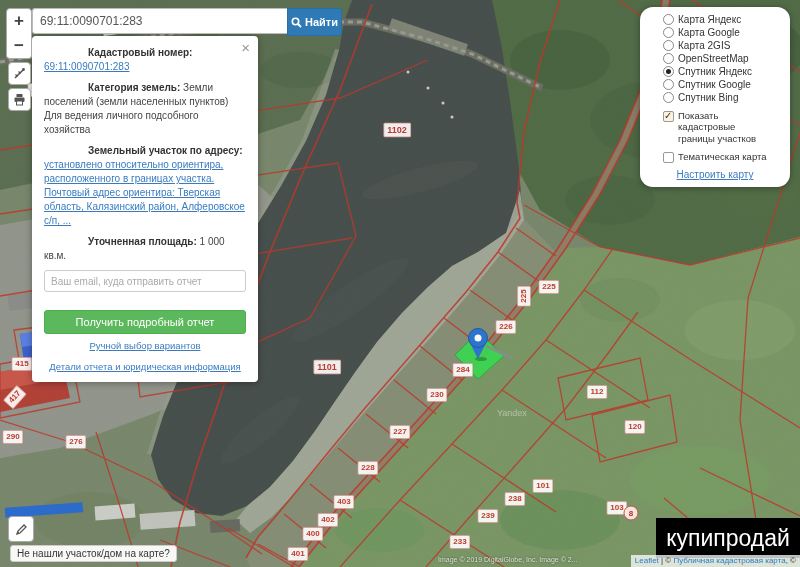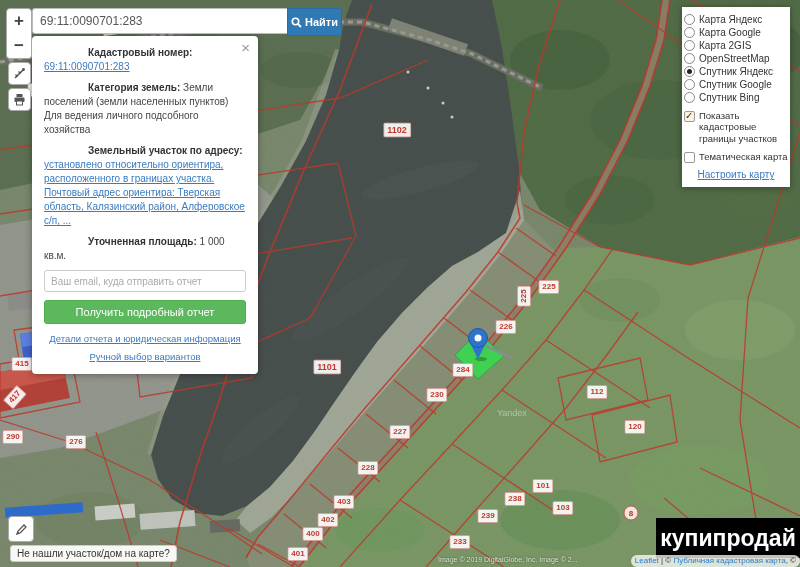--- a/index.html
+++ b/index.html
@@ -44,27 +44,27 @@
   #info-panel{position:absolute;left:32px;top:36px;width:202px;z-index:4;background:#fff;
         border-radius:4px;box-shadow:0 1px 7px rgba(0,0,0,.35);padding:10px 12px 8px 12px;
         font-size:10px;color:#444;line-height:1.4;}
   #info-panel b{color:#333;padding-left:44px;}
   #info-panel a{color:#3a7bbf;text-decoration:underline;cursor:pointer;}
   .info-row{margin-bottom:7px;}
   #close-x{position:absolute;right:8px;top:4px;color:#999;font-size:15px;cursor:pointer;line-height:1;}
   #email-input{width:100%;box-sizing:border-box;height:22px;border:1px solid #ccc;border-radius:3px;
         padding:0 6px;font-size:10px;color:#444;font-family:"Liberation Sans",sans-serif;outline:none;}
   #email-input::placeholder{color:#aaa;}
-  #report-btn{width:100%;height:24px;margin-top:8px;background:#5cb85c;border:1px solid #4cae4c;
+  #report-btn{width:100%;height:24px;margin-top:18px;background:#5cb85c;border:1px solid #4cae4c;
         border-radius:3px;color:#fff;font-size:11px;cursor:pointer;font-family:"Liberation Sans",sans-serif;}
   .center-link{text-align:center;margin-top:8px;font-size:9.5px;}
 
   
   #layers-panel{position:absolute;right:10px;top:7px;width:104px;z-index:4;background:#fff;
-        border-radius:0;box-shadow:0 1px 7px rgba(0,0,0,.35);padding:7px 2px;font-size:10px;color:#333;}
+        border-radius:13px;box-shadow:0 1px 7px rgba(0,0,0,.35);padding:7px 23px;font-size:10px;color:#333;}
   .radio-row{display:flex;align-items:center;gap:4px;margin-bottom:2px;cursor:pointer;}
   .radio{width:9px;height:9px;border-radius:50%;border:1px solid #888;background:#fff;
         flex:0 0 auto;position:relative;}
   .radio.sel::after{content:"";position:absolute;left:2px;top:2px;width:5px;height:5px;
         border-radius:50%;background:#222;}
   .cb-row{display:flex;align-items:flex-start;gap:4px;margin-top:7px;font-size:9.5px;line-height:1.2;cursor:pointer;}
   .cb{width:9px;height:9px;border:1px solid #999;border-radius:2px;background:#fff;flex:0 0 auto;
         position:relative;margin-top:1px;}
   .cb.checked{background:#fdf3dc;}
   .cb.checked::after{content:"✓";position:absolute;left:0px;top:-2px;font-size:10px;color:#333;}
@@ -73,25 +73,25 @@
   #configure-link{text-align:center;margin-top:6px;font-size:10px;}
   #layers-panel a, .center-link a{color:#3a7bbf;text-decoration:underline;cursor:pointer;}
 
   
   #pencil-btn{position:absolute;left:8px;top:516px;z-index:5;width:24px;height:24px;background:#fff;
         border:1px solid #aaa;border-radius:4px;display:flex;align-items:center;justify-content:center;cursor:pointer;}
   #notfound{position:absolute;left:10px;top:545px;z-index:5;background:rgba(255,255,255,.95);
         border:1px solid #ccc;border-radius:3px;padding:2px 6px;font-size:10px;color:#333;cursor:pointer;}
   #brand{position:absolute;right:0;top:518px;width:144px;height:40px;z-index:6;background:#000;
         color:#fff;display:flex;align-items:center;justify-content:center;
-        font-size:23px;font-weight:bold;letter-spacing:0px;}
+        font-size:23px;font-weight:normal;letter-spacing:0px;}
   #imagery-attr{position:absolute;left:438px;top:556px;z-index:3;font-size:7px;
         color:rgba(255,255,255,.8);text-shadow:0 0 2px rgba(0,0,0,.6);white-space:nowrap;}
   #leaflet-attr{position:absolute;right:0;bottom:0;z-index:7;height:12px;line-height:12px;
-        background:rgba(255,255,255,.75);padding:0 4px;font-size:8px;color:#333;white-space:nowrap;border-radius:6px;}
+        background:rgba(255,255,255,.75);padding:0 4px;font-size:8px;color:#333;white-space:nowrap;}
   #leaflet-attr a{color:#2a7cc9;text-decoration:none;cursor:pointer;}
 </style>
 </head>
 <body>
 
 <div id="app">
 
   <svg id="map-svg" width="800" height="567" viewBox="0 0 800 567">
     <defs>
       <filter id="noise">
@@ -262,21 +262,21 @@
   <span class="chip" style="left:400px;top:432px">227</span>
   <span class="chip" style="left:368px;top:468px">228</span>
   <span class="chip" style="left:344px;top:502px">403</span>
   <span class="chip" style="left:328px;top:520px">402</span>
   <span class="chip" style="left:313px;top:534px">400</span>
   <span class="chip" style="left:298px;top:554px">401</span>
   <span class="chip" style="left:515px;top:499px">238</span>
   <span class="chip" style="left:488px;top:516px">239</span>
   <span class="chip" style="left:460px;top:542px">233</span>
   <span class="chip" style="left:543px;top:486px">101</span>
-  <span class="chip" style="left:563px;top:508px">103</span>
+  <span class="chip" style="left:617px;top:508px">103</span>
   <span class="chip" style="left:597px;top:392px">112</span>
   <span class="chip" style="left:635px;top:427px">120</span>
   <span class="chip" style="left:62px;top:330px">161</span>
   <span class="chip" style="left:22px;top:364px">415</span>
   <span class="chip" style="left:66px;top:366px">414</span>
   <span class="chip rot45" style="left:15px;top:397px">417</span>
   <span class="chip" style="left:13px;top:437px">290</span>
   <span class="chip" style="left:76px;top:442px">276</span>
   <span class="chip" style="left:38px;top:90px">152</span>
   <span class="badge orange" style="left:160px;top:320px">13</span>
@@ -329,23 +329,23 @@
     <div class="info-row">
       <b>Земельный участок по адресу:</b>
       <a>установлено относительно ориентира, расположенного в границах участка. Почтовый адрес ориентира: Тверская область, Калязинский район, Алферовское с/п, ...</a>
     </div>
     <div class="info-row">
       <b>Уточненная площадь:</b>
       <span>1 000 кв.м.</span>
     </div>
     <input id="email-input" type="text" placeholder="Ваш email, куда отправить отчет" style="">
     <button id="report-btn">Получить подробный отчет</button>
-    <div class="center-link"><a>Детали отчета и юридическая информация</a></div>
     <div class="center-link" style="margin-top:5px;margin-bottom:2px;">
       <a>Ручной выбор вариантов</a></div>
+    <div class="center-link"><a>Детали отчета и юридическая информация</a></div>
   </div>
 
   <div id="layers-panel">
     <div class="radio-row">
       <span class="radio"></span>
       <span>Карта Яндекс</span>
       </div>
     <div class="radio-row">
       <span class="radio"></span>
       <span>Карта Google</span>

